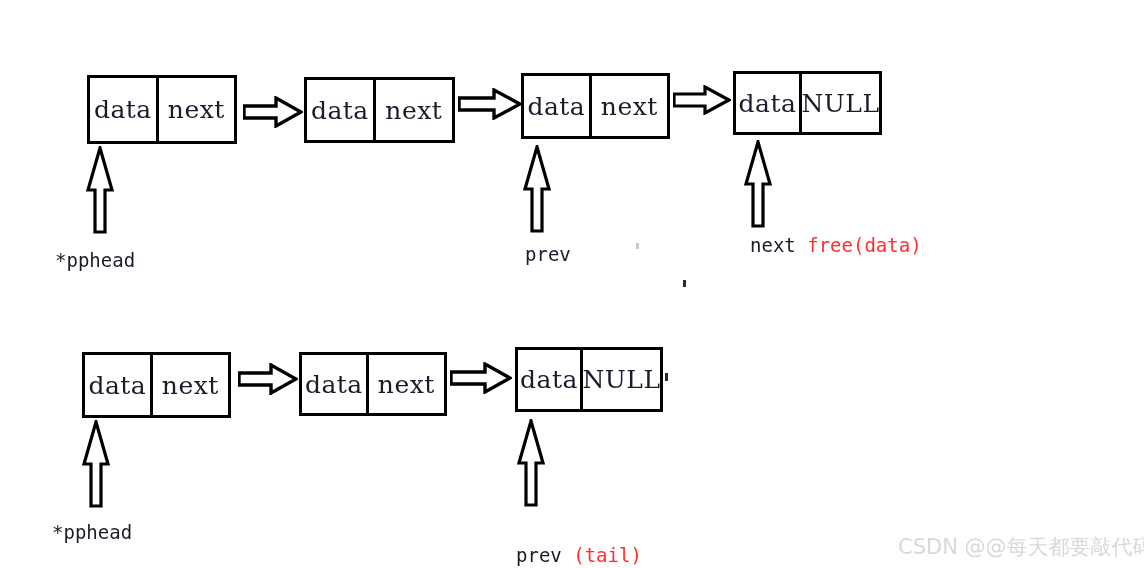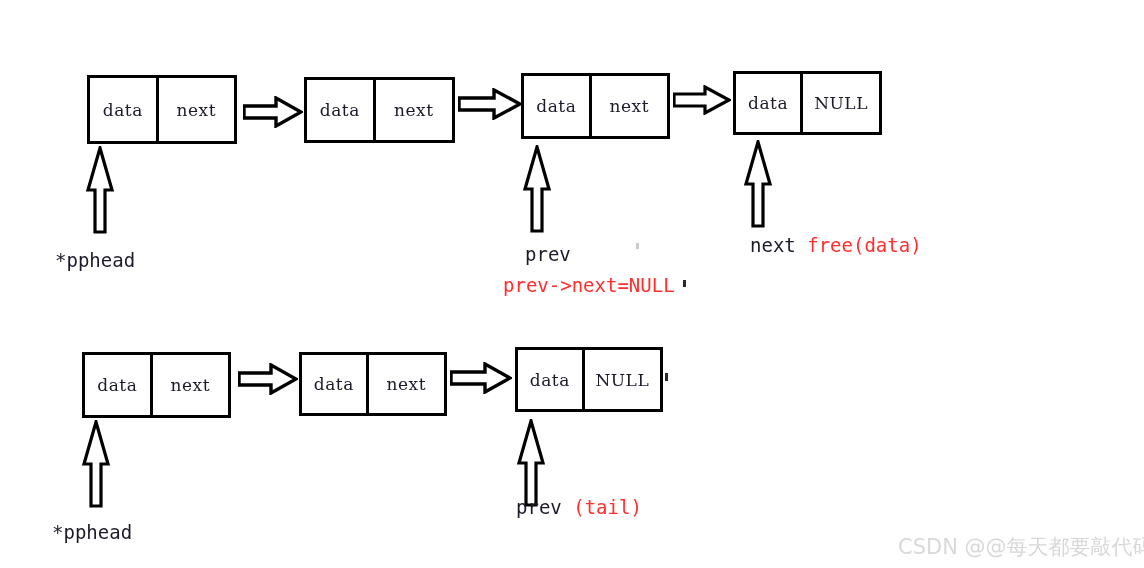--- a/index.html
+++ b/index.html
@@ -25,21 +25,21 @@
     box-sizing: border-box;
     border: 3px solid #000000;
     background: #ffffff;
   }
   .cell {
     box-sizing: border-box;
     display: flex;
     align-items: center;
     justify-content: center;
     font-family: "DejaVu Serif", serif;
-    font-size: 17px;
+    font-size: 25px;
     color: #1b1b2b;
     letter-spacing: 0.5px;
     white-space: nowrap;
   }
   .cell.left {
     border-right: 3px solid #000000;
   }
 
   
   .arrow-right {
@@ -139,21 +139,20 @@
   <div class="arrow-up" style="left:521px; top:145px;">
     <svg width="34" height="88" viewBox="0 0 34 88">
       <polygon points="16,2 28,44 21,44 21,86 11,86 11,44 4,44" fill="#ffffff" stroke="#000000" stroke-width="3.2" stroke-linejoin="miter"></polygon>
     </svg>
   </div>
   <div class="label" style="left:525px; top:243px;">prev</div>
 
   <div class="tick" style="left:636px; top:243px; width:3px; height:6px;"></div>
   <div class="tick tick-dark" style="left:683px; top:280px; width:3px; height:7px;"></div>
 
-  <div class="label red-only" style="left:503px; top:274px;">prev-&gt;next=NULL</div>
 
   <div class="arrow-up" style="left:742px; top:140px;">
     <svg width="34" height="88" viewBox="0 0 34 88">
       <polygon points="16,2 28,44 21,44 21,86 11,86 11,44 4,44" fill="#ffffff" stroke="#000000" stroke-width="3.2" stroke-linejoin="miter"></polygon>
     </svg>
   </div>
   <div class="label" style="left:750px; top:234px;">
     <span>next</span>
     <span class="red">free(data)</span>
   </div>
@@ -192,20 +191,20 @@
       <polygon points="16,2 28,44 21,44 21,86 11,86 11,44 4,44" fill="#ffffff" stroke="#000000" stroke-width="3.2" stroke-linejoin="miter"></polygon>
     </svg>
   </div>
   <div class="label" style="left:52px; top:521px;">*pphead</div>
 
   <div class="arrow-up" style="left:515px; top:419px;">
     <svg width="34" height="88" viewBox="0 0 34 88">
       <polygon points="16,2 28,44 21,44 21,86 11,86 11,44 4,44" fill="#ffffff" stroke="#000000" stroke-width="3.2" stroke-linejoin="miter"></polygon>
     </svg>
   </div>
-  <div class="label" style="left:516px; top:496px;">
+  <div class="label" style="left:516px; top:544px;">
     <span>prev</span>
     <span class="red">(tail)</span>
   </div>
 
   <div class="watermark" style="left:898px; top:533px;">CSDN @@每天都要敲代码</div>
 
 </div>
 
 </body></html>

